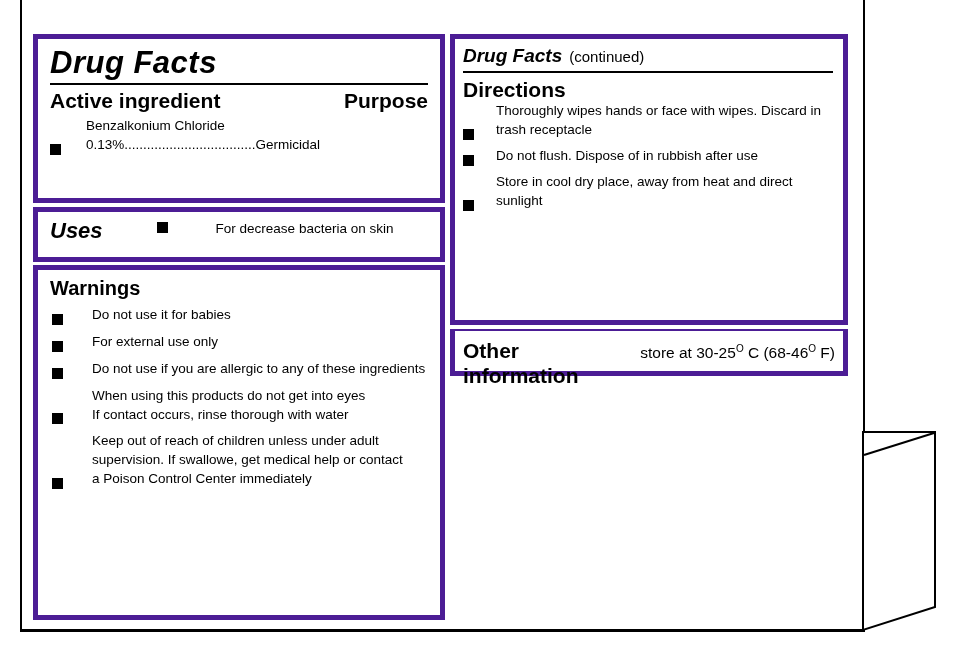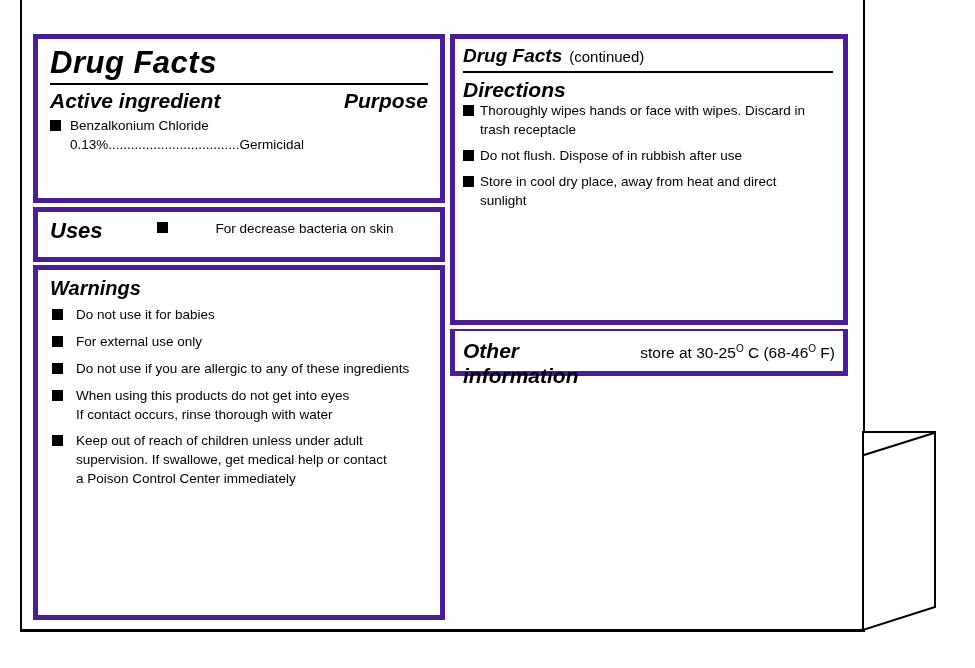--- a/index.html
+++ b/index.html
@@ -54,33 +54,33 @@
   }
   .ai-row {
     display: flex;
     justify-content: space-between;
     align-items: baseline;
     margin-top: 3px;
   }
   .h-md {
     font-size: 21px;
     font-weight: 700;
-    font-style: italic;
     line-height: 1.2;
   }
   .h-lg {
     font-size: 22px;
     font-weight: 700;
     font-style: italic;
     line-height: 1.2;
   }
   .bullet-row {
     display: flex;
-    align-items: flex-start;
+    align-items: flex-end;
     margin-top: 4px;
+    gap: 16px;
   }
   .sq {
     flex: none;
     width: 11px; height: 11px;
     background: #000;
     margin-top: 3px;
   }
   .btxt {
     font-size: 13.5px;
     line-height: 1.4;

